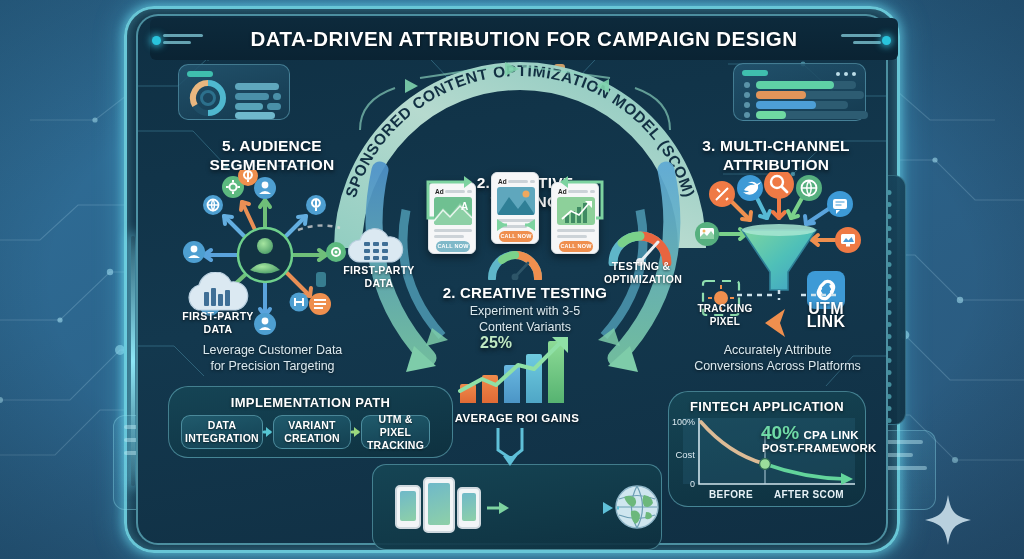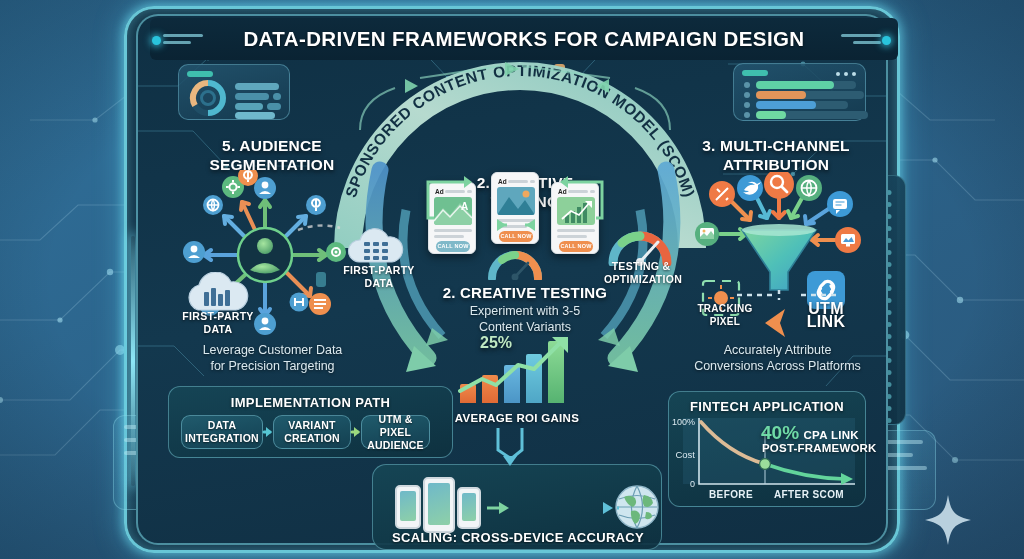--- a/index.html
+++ b/index.html
@@ -114,21 +114,21 @@
   }
   .adtag { position:absolute; left:6px; top:5px; font-size:6.5px; font-weight:bold;
     color:#222; }
   .adline { position:absolute; height:3px; border-radius:2px; background:#ccd3d8; }
   .adimg { position:absolute; border-radius:3px; overflow:hidden; }
   .cta { position:absolute; border-radius:9px; color:#fff; font-size:5.5px;
     font-weight:bold; text-align:center; line-height:11px; letter-spacing:.2px; }
 
   
   .box {
-    position:absolute; border-radius:12px;
+    position:absolute; border-radius:20px;
     background: linear-gradient(170deg, rgba(22,70,86,.92), rgba(14,49,64,.92));
     border:1px solid rgba(130,215,230,.45);
   }
   .boxtitle {
     position:absolute; width:100%; text-align:center; color:#fff; font-weight:bold;
     font-size:13px; letter-spacing:.4px; text-shadow:0 1px 3px rgba(0,0,0,.6);
   }
   .stepchip {
     position:absolute; border-radius:9px;
     background: linear-gradient(170deg, rgba(33,92,110,.95), rgba(20,64,82,.95));
@@ -287,21 +287,21 @@
           <circle cx="655" cy="158" r="2.2"></circle>
         <circle cx="310" cy="62" r="2.2"></circle>
           <circle cx="440" cy="62" r="2.2"></circle>
       </g>
       <rect x="416" y="48" width="11" height="16" rx="3" fill="#e2a96a" opacity=".9"></rect>
       <rect x="178" y="256" width="10" height="15" rx="3" fill="#56b8c8" opacity=".55"></rect>
     </svg>
   </div>
 
   <div id="titlebar">
-    <div id="title">DATA-DRIVEN FRAMEWORKS FOR CAMPAIGN DESIGN</div>
+    <div id="title">DATA-DRIVEN ATTRIBUTION FOR CAMPAIGN DESIGN</div>
   </div>
   <div class="titledeco" style="left:163px;">
     <i style="width:40px"></i>
       <i style="width:28px"></i>
   </div>
   <div class="titledeco" style="right:143px; text-align:right;">
     <i style="width:40px; margin-left:auto"></i>
       <i style="width:28px; margin-left:auto"></i>
   </div>
   <div class="titledot" style="left:152px;"></div>
@@ -754,21 +754,21 @@
     </div>
     <div class="stepchip" style="left:104px; top:28px; width:78px; height:34px;">
       <div>
         <span>VARIANT</span><br>
         <span>CREATION</span>
       </div>
     </div>
     <div class="stepchip" style="left:192px; top:28px; width:69px; height:34px;">
       <div>
         <span>UTM &amp; PIXEL</span><br>
-        <span>AUDIENCE</span>
+        <span>TRACKING</span>
       </div>
     </div>
     <svg width="285" height="72" viewBox="0 0 285 72" style="position:absolute;inset:0;pointer-events:none;">
       <g stroke-width="3" stroke-linecap="round">
         <path d="M95 45 h6" stroke="#56c6d4"></path>
           <path d="M183 45 h6" stroke="#9bd87e"></path>
       </g>
       <path d="M103 45 l-6 -5 l0 10 z" fill="#56c6d4"></path>
       <path d="M191 45 l-6 -5 l0 10 z" fill="#9bd87e"></path>
     </svg>
@@ -829,21 +829,20 @@
     <svg width="290" height="86" viewBox="0 0 290 86" style="position:absolute;inset:0;pointer-events:none;">
       <g stroke="#7dd3a0" stroke-width="3">
           <path d="M114 43 h14"></path>
         </g>
       <path d="M136 43 l-10 -6 l0 12 z" fill="#7dd3a0"></path>
       <g stroke="#5fc0d8" stroke-width="3">
           <path d="M246 43 h-2"></path>
         </g>
       <path d="M254 43 l-10 -6 l0 12 z" fill="#5fc0d8" transform="translate(-14,0)"></path>
     </svg>
-    <div class="minilabel" style="left:0; top:66px; width:290px; font-size:13px;">SCALING: CROSS-DEVICE ACCURACY</div>
   </div>
 
   <svg style="position:absolute;left:480px;top:428px;" width="60" height="42" viewBox="0 0 60 42">
     <g stroke="#5fc0d8" stroke-width="3" fill="none">
       <path d="M18 0 L18 22 L30 30"></path>
       <path d="M42 0 L42 22 L32 30"></path>
     </g>
     <path d="M30 38 l-7 -10 l14 0 z" fill="#5fc0d8"></path>
   </svg>
 

